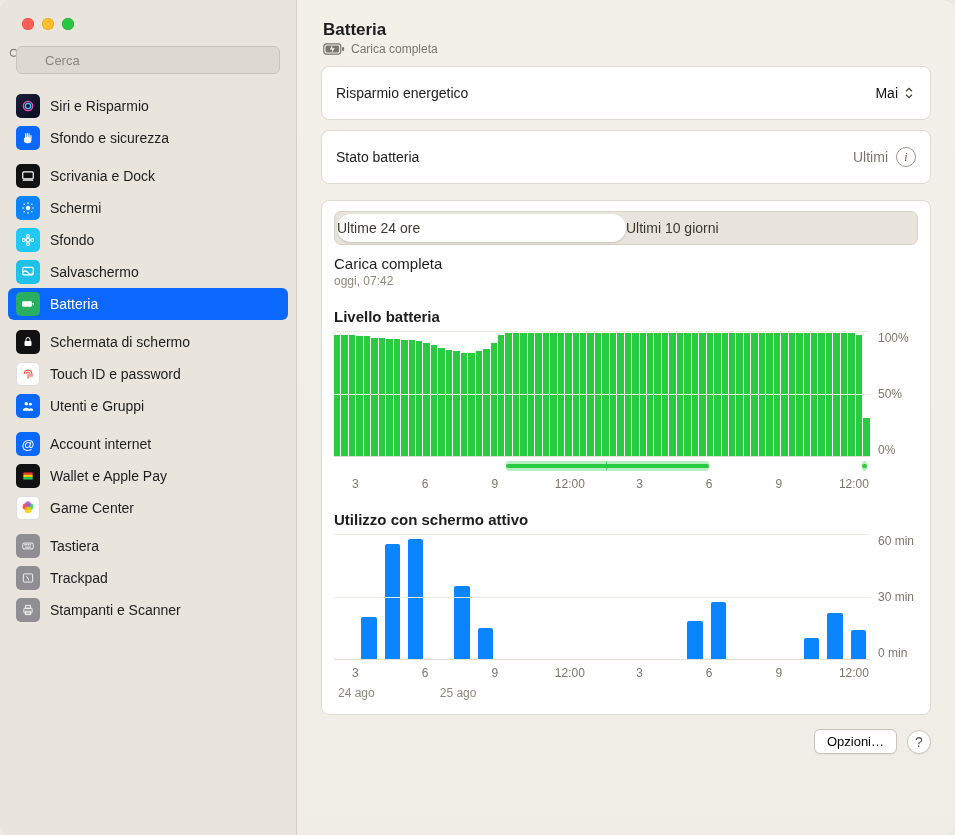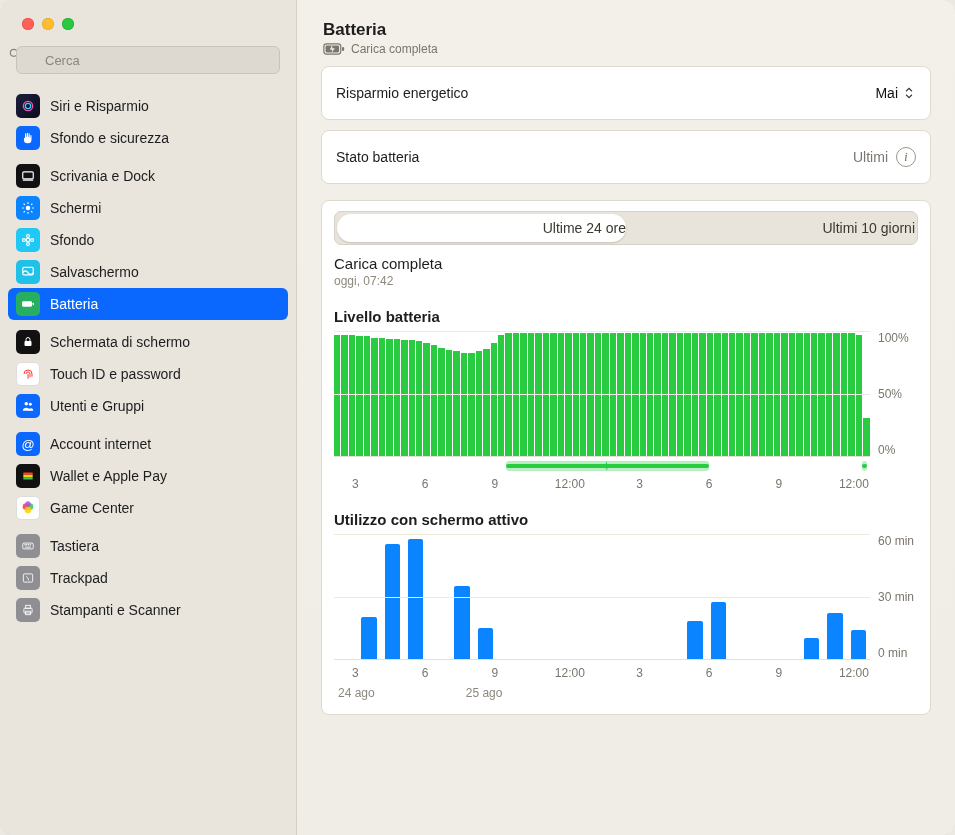--- a/index.html
+++ b/index.html
@@ -93,21 +93,21 @@
 
   .spacer-sm { height:10px; }
   .spacer-md { height:16px; }
 
   
   .seg {
     display:flex; background:#e8e4db; border-radius:7px; padding:2px;
     border:1px solid #d6d2c8;
   }
   .seg > div {
-    flex:1; text-align:right; padding:6px 0; font-size:14px; color:#3a382f;
+    flex:1; text-align:left; padding:6px 0; font-size:14px; color:#3a382f;
     border-radius:14px;
   }
   .seg > div.on {
     background:#fff; box-shadow:0 1px 2px rgba(0,0,0,.15);
     font-weight:500;
   }
 
   .charts-panel {
     background:#fff; border:1px solid #dedad0; border-radius:8px;
     padding: 10px 12px 14px 12px;
@@ -160,21 +160,21 @@
   .bolt {
     position:absolute; top:-1px; color:#29cc41; font-size:12px;
     transform:translateX(-50%);
   }
   .xaxis {
     display:flex; font-size:12px; color:#7a766d;
     margin-top:6px; position:relative; height:16px;
   }
   .xaxis span { position:absolute; transform:translateX(-50%); }
   .xaxis-dates {
-    display:flex; font-size:12px; color:#8c887e; margin-top:4px; gap:91px;
+    display:flex; font-size:12px; color:#8c887e; margin-top:4px; gap:65px;
     padding-left:4px;
   }
   .gridline { position:absolute; left:0; right:0; border-top:1px solid #eeeade; }
 
   .footer {
     display:flex; justify-content:flex-end; align-items:center;
     gap:10px; margin-top:14px;
   }
   .btn {
     background:#fff; border:1px solid #c9c4ba; border-radius:6px;
@@ -600,14 +600,18 @@
       </div>
       <div class="chart-yaxis" style="height:126px">
         <span>60 min</span>
         <span>30 min</span>
         <span>0 min</span>
       </div>
     </div>
 
   </div>
 
+  <div class="footer">
+    <button class="btn">Opzioni…</button>
+    <div class="help">?</div>
+  </div>
 
 </div>
 
 </body></html>

